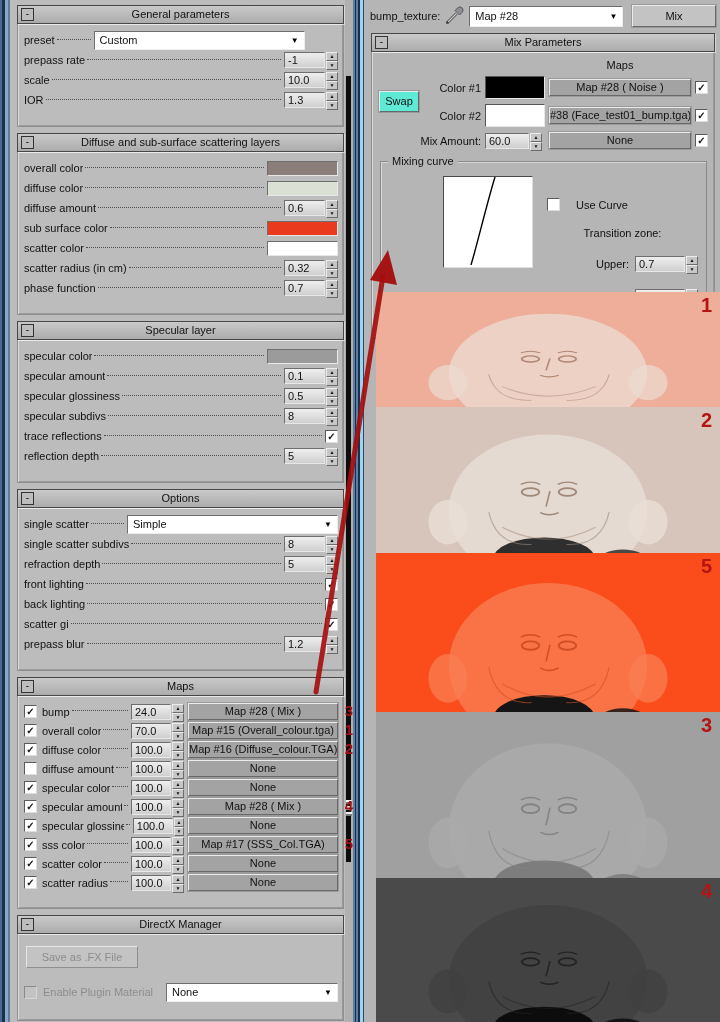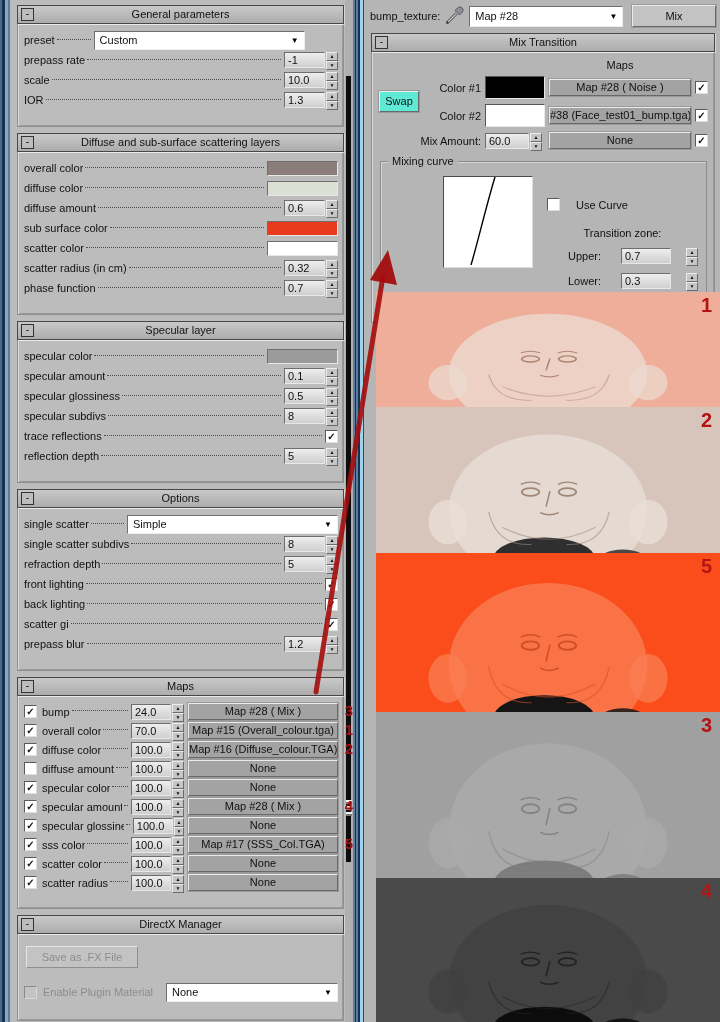--- a/index.html
+++ b/index.html
@@ -71,21 +71,21 @@
   .mix-amt{display:flex;align-items:center;}
   .mix-amt .field{width:44px;}
   .curve-group{margin:12px 2px 4px 2px;border:1px solid #8a8a8a;box-shadow:inset 1px 1px 0 #d6d6d6;position:relative;
     padding:14px 8px 12px 8px;display:flex;}
   .curve-legend{position:absolute;top:-7px;left:7px;background:#b5b5b5;padding:0 4px;}
   .curve-box{width:88px;height:90px;background:#fff;border:1px solid;border-color:#4a4a4a #ddd #ddd #4a4a4a;
     margin-left:54px;flex:none;}
   .curve-right{margin-left:14px;flex:1;display:flex;flex-direction:column;}
   .use-curve-row{display:flex;align-items:center;gap:16px;margin-top:22px;}
   .tz-label{text-align:center;margin-top:16px;}
-  .tz-row{display:flex;align-items:center;justify-content:space-between;margin-top:9px;padding-left:12px;}
+  .tz-row{display:flex;align-items:center;justify-content:flex-end;margin-top:17px;padding-left:12px;}
   .tz-row .tzl{width:42px;text-align:right;margin-right:6px;}
   .tz-row .field{width:50px;}
   
   .tex-stack{position:absolute;left:10px;right:0;top:292px;bottom:0;}
   .tex{position:relative;overflow:hidden;}
   .tex svg{display:block;}
   .tex-h0{height:115px;} .tex-h1{height:146px;} .tex-h2{height:159px;} .tex-h3{height:166px;} .tex-h4{height:144px;}
   .tex-num{position:absolute;top:2px;right:8px;font-size:20px;font-weight:bold;color:#b51414;}
   
   .arrow-overlay{position:absolute;left:0;top:0;width:720px;height:1022px;z-index:20;pointer-events:none;}
@@ -494,21 +494,21 @@
       <span class="dd">
         <span class="dd-val">Map #28</span>
         <span class="dd-arrow">▼</span>
       </span>
       <span class="mix-btn">Mix</span>
     </div>
 
     <div class="mix-rollout">
       <div class="ro-head">
         <span class="ro-collapse">-</span>
-        <span>Mix Transition</span>
+        <span>Mix Parameters</span>
       </div>
       <div class="ro-body">
 
         <div class="mix-grid">
           <div class="maps-col-header">Maps</div>
 
           <span class="swap-btn">Swap</span>
 
           <span class="rlabel" style="grid-column:2;grid-row:2;">Color #1</span>
           <span class="bigswatch" style="grid-area: 2 / 3; background: rgb(0, 0, 0);" id="c1sw"></span>

